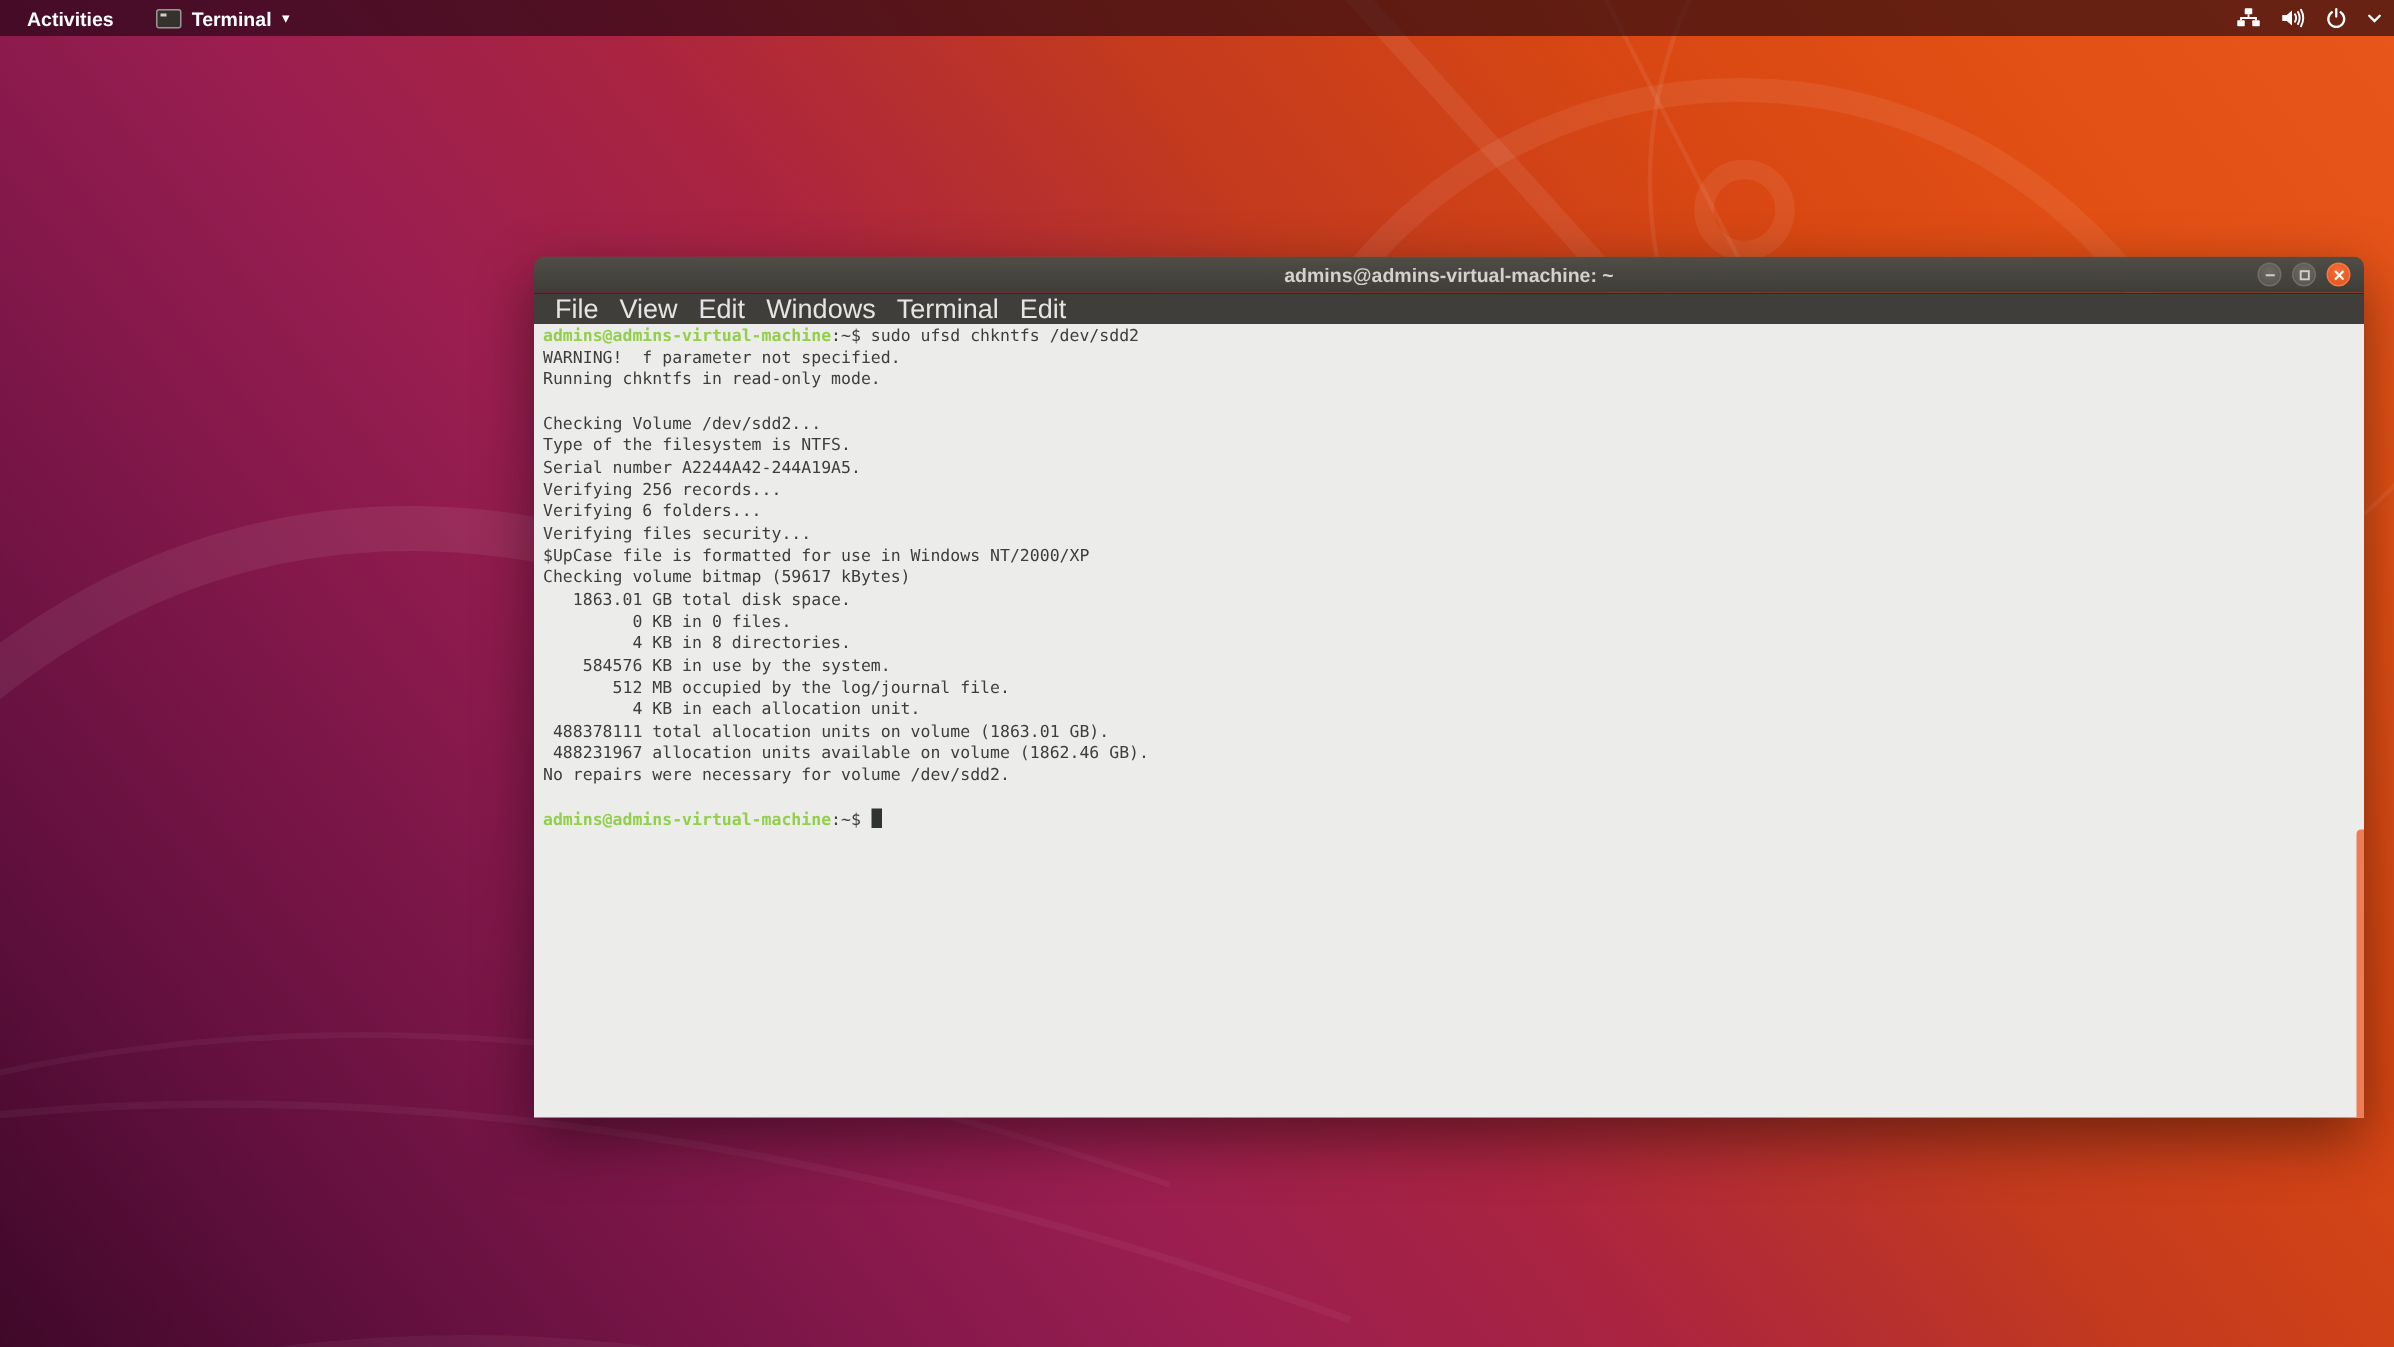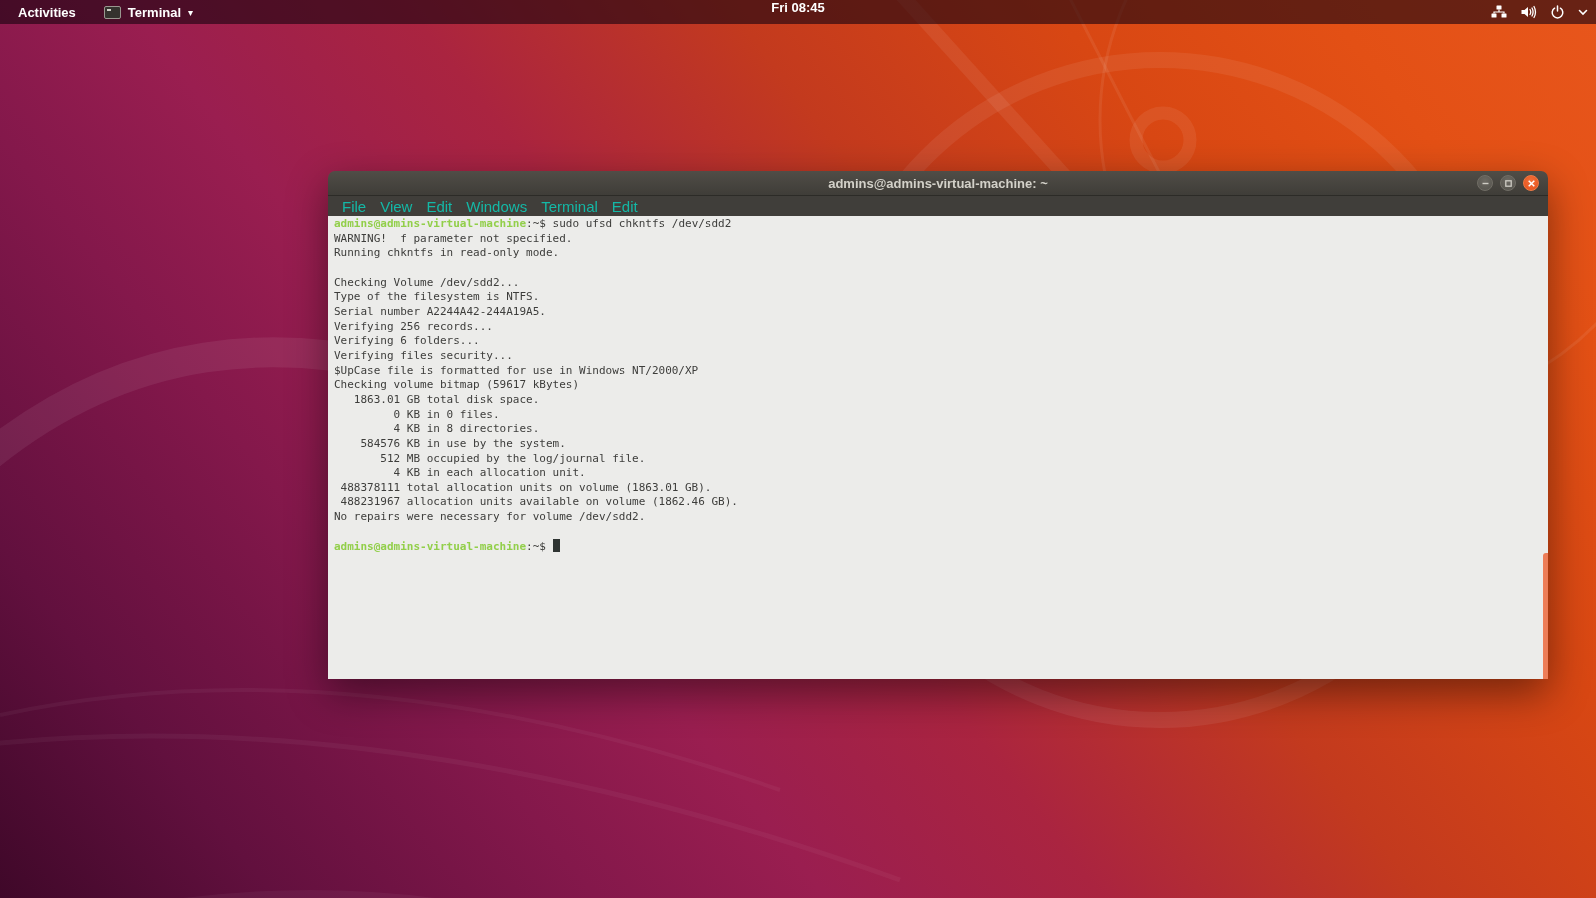--- a/index.html
+++ b/index.html
@@ -23,39 +23,39 @@
   }
   .topbar .activities { padding:0 18px; height:100%; display:flex; align-items:center; cursor:default; }
   .topbar .appmenu { display:flex; align-items:center; gap:7px; padding:0 10px; height:100%; }
   .topbar .clock { position:absolute; left:0; right:0; text-align:center; pointer-events:none; }
   .topbar .sysarea { position:absolute; right:8px; top:0; height:24px; display:flex; align-items:center; gap:13px; }
   .term-glyph { width:17px; height:13px; background:#35322e; border:1px solid #9a978f; border-radius:2px; position:relative; }
   .term-glyph:after { content:""; position:absolute; left:2px; top:2px; width:4px; height:2px; background:#cfcdc6; }
 
   
   .window {
-    position:absolute; left:328px; top:171px; width:1220px; height:508px;
+    position:absolute; left:356px; top:171px; width:1220px; height:574px;
     border-radius:7px 7px 0 0; box-shadow:0 14px 40px rgba(0,0,0,0.45);
   }
   .titlebar {
     position:absolute; left:0; top:0; right:0; height:25px;
     background:linear-gradient(#504d47,#3f3d38);
     border-radius:7px 7px 0 0; border-bottom:1px solid #2c2b27;
     display:flex; align-items:center; justify-content:center;
   }
   .titlebar .title { color:#d3d1c9; font-size:13px; font-weight:bold; }
   .winbtns { position:absolute; right:9px; top:4px; display:flex; gap:7px; }
   .wbtn { width:16px; height:16px; border-radius:50%; display:flex; align-items:center; justify-content:center; }
   .wbtn.min, .wbtn.max { background:radial-gradient(circle at 50% 35%, #6d6a63, #53514b); border:1px solid #716e66; }
   .wbtn.close { background:radial-gradient(circle at 50% 35%, #f2703a, #e44f1a); border:1px solid #f07a45; }
   .menubar {
     position:absolute; left:0; top:25px; right:0; height:20px;
     background:#403e3a; display:flex; align-items:center; padding-left:7px;
   }
-  .menubar .mitem { color:#14b8a6; font-size:15px; padding:2px 7px; border-radius:3px; }
+  .menubar .mitem { color:#e5e5e5; font-size:18px; padding:2px 7px; border-radius:3px; }
   .content {
     position:absolute; left:0; top:45px; right:0; bottom:0;
     background:#ececea; overflow:hidden;
   }
   .term {
     position:absolute; left:6px; top:1px; right:10px;
     font-family:"DejaVu Sans Mono","Liberation Mono",monospace;
     font-size:11px; line-height:14.65px; white-space:pre; color:#3d3d3b;
   }
   .term .green { font-weight:bold; }
@@ -118,21 +118,20 @@
   </div>
 </div>
 
 <div class="topbar">
   <div class="activities">Activities</div>
   <div class="appmenu">
     <span class="term-glyph"></span>
     <span>Terminal</span>
     <span style="font-size:10px;">▾</span>
   </div>
-  <div class="clock">Fri 08:45</div>
   <div class="sysarea">
     <svg width="16" height="16" viewBox="0 0 16 16">
       <g fill="#ffffff">
           <rect x="5.5" y="1.5" width="5" height="4" rx="0.5"></rect>
           <rect x="0.5" y="9.5" width="5" height="4" rx="0.5"></rect>
           <rect x="10.5" y="9.5" width="5" height="4" rx="0.5"></rect>
         </g>
       <path d="M8 5.5 V8 M3 9.5 V8 H13 V9.5" stroke="#ffffff" stroke-width="1.2" fill="none"></path>
     </svg>
     <svg width="17" height="16" viewBox="0 0 17 16">

